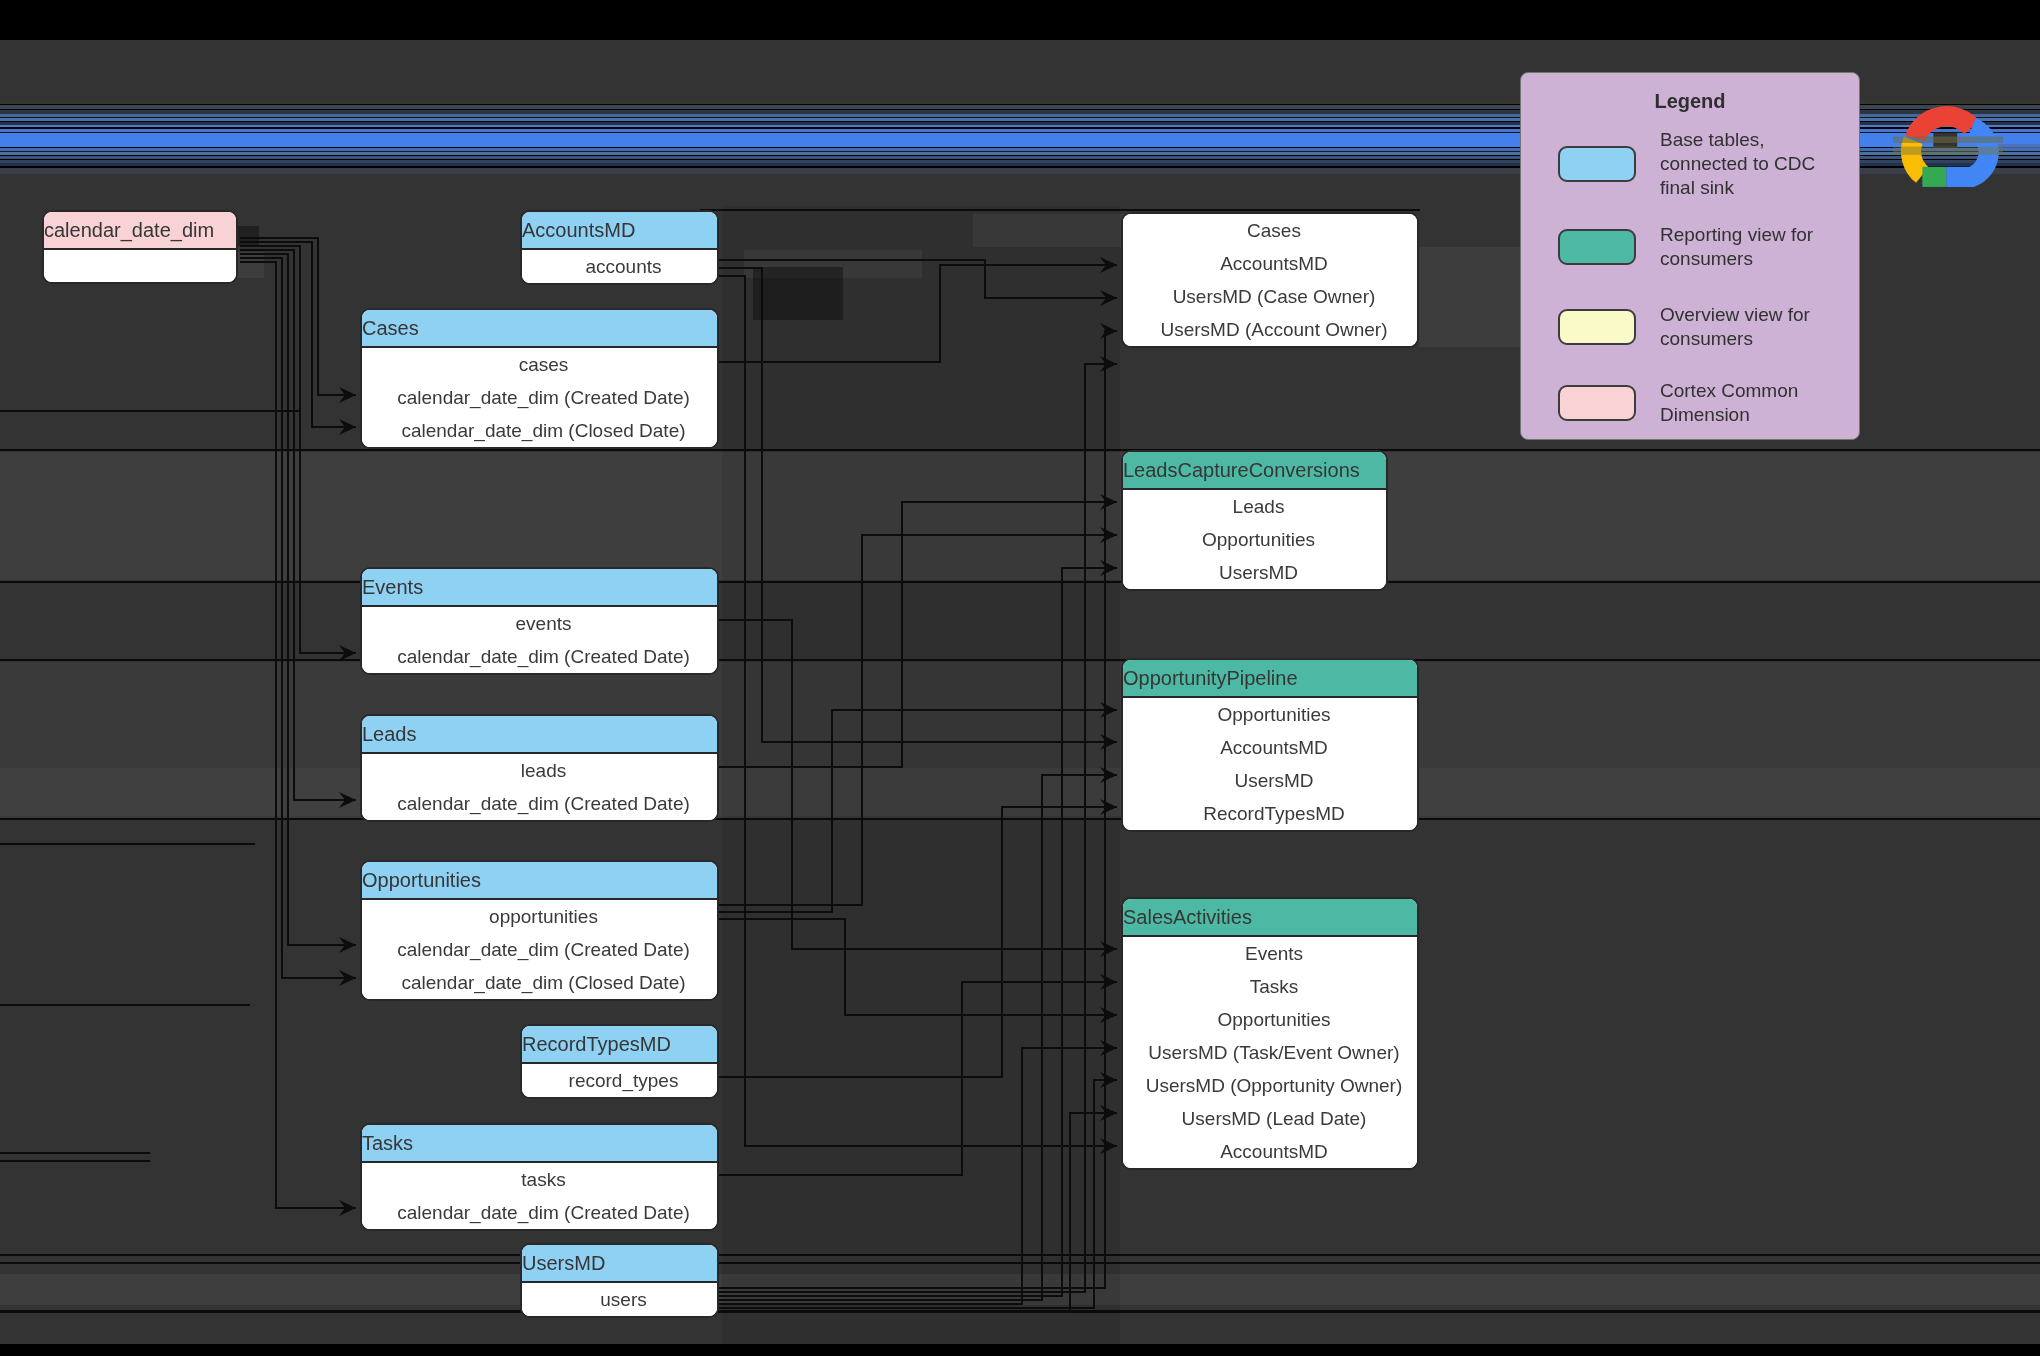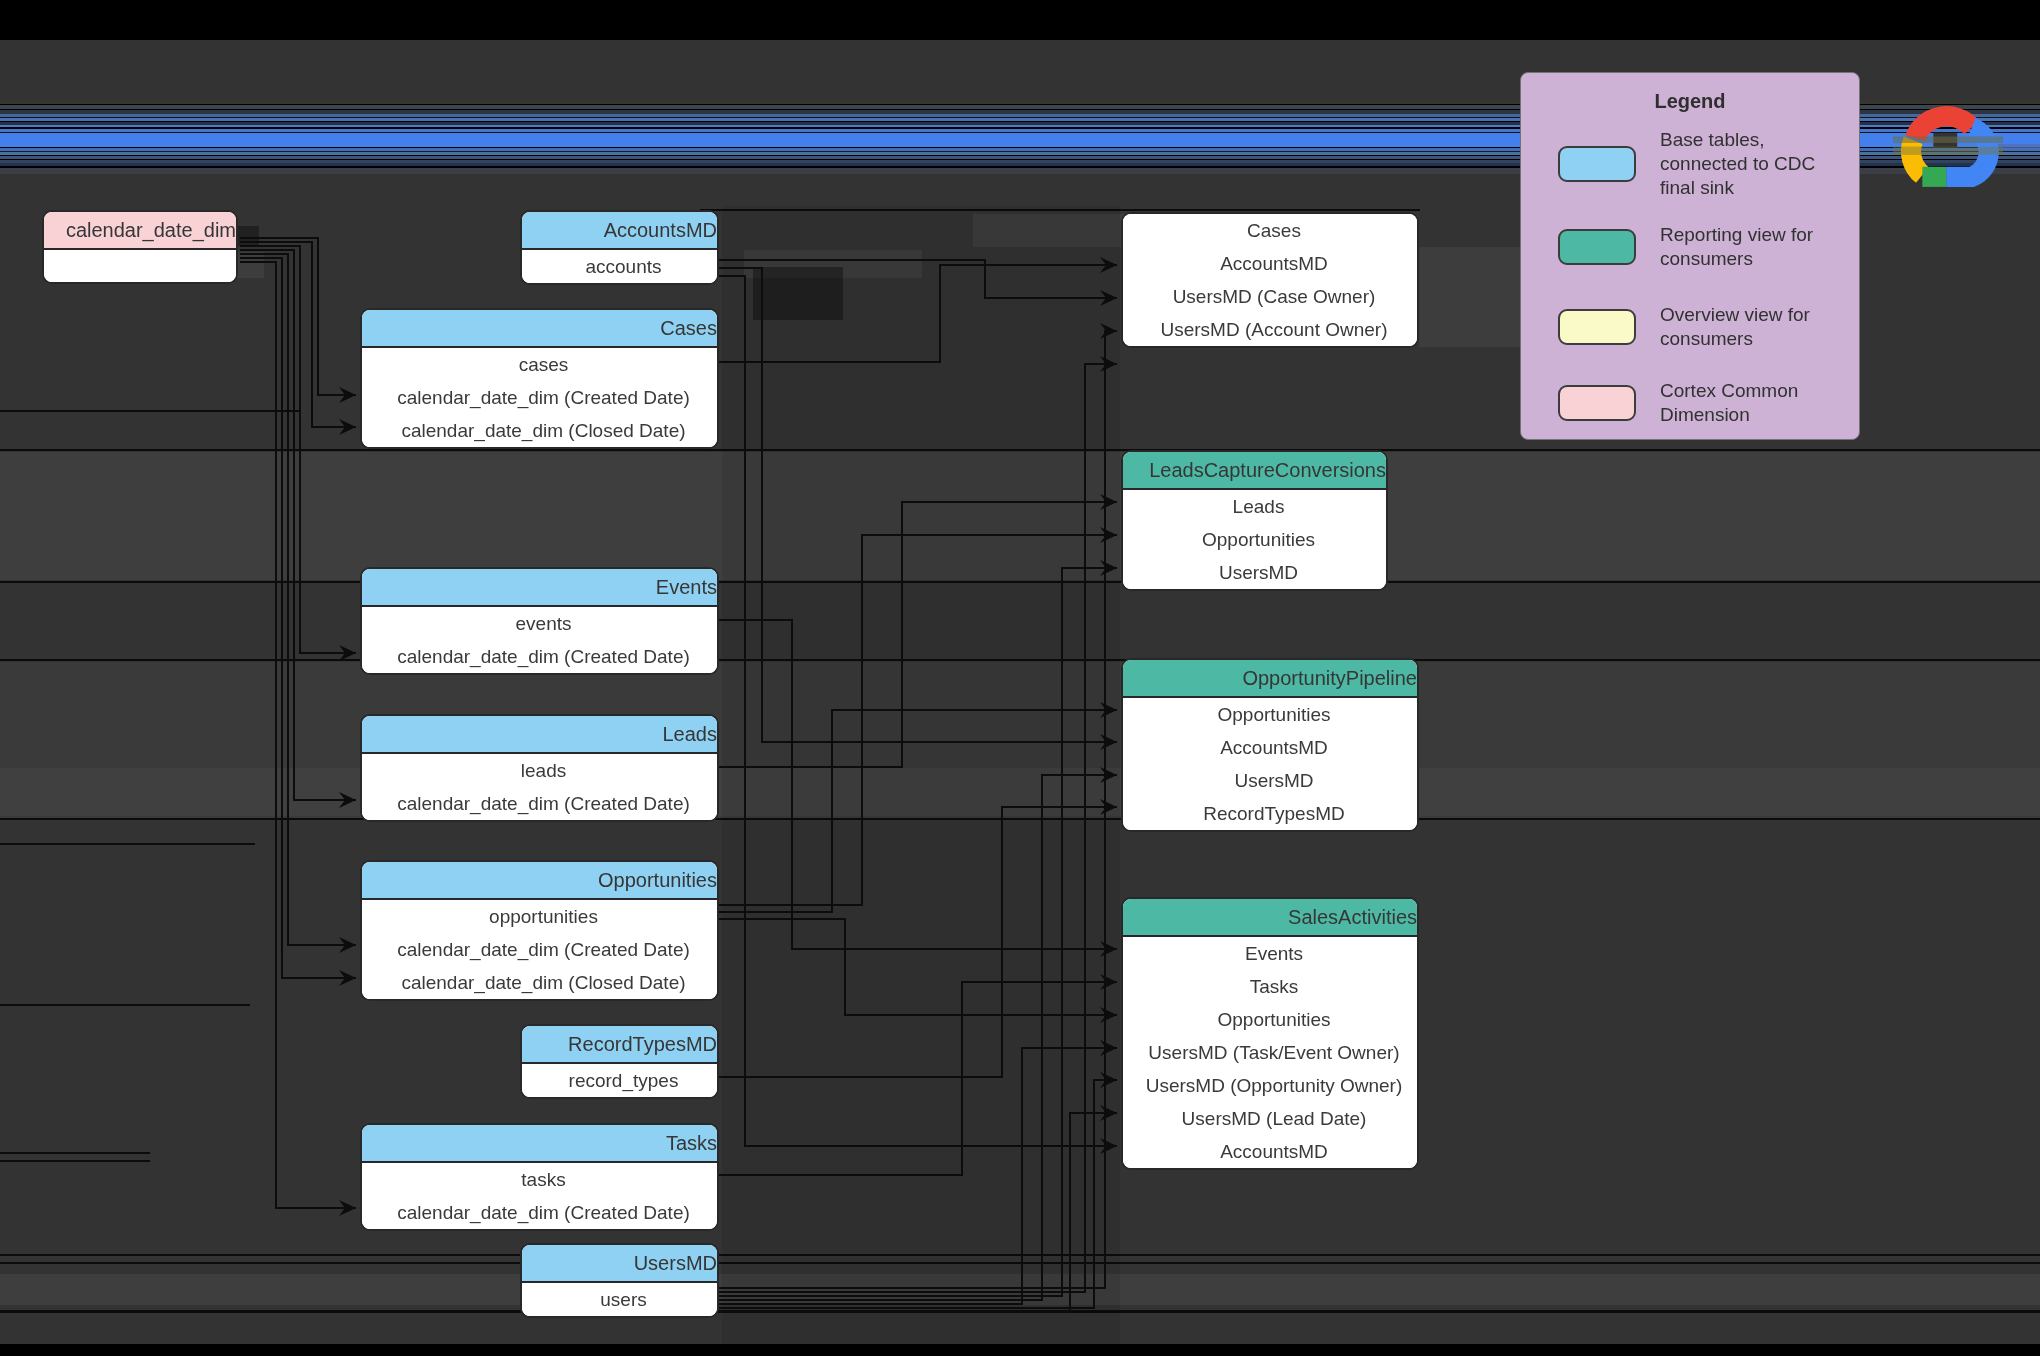--- a/index.html
+++ b/index.html
@@ -28,21 +28,21 @@
   .lightband2{background:rgba(255,255,255,0.035);}
   .blackline{background:#0b0b0b;}
   .darkblock{background:rgba(0,0,0,0.35);}
   .grayblock{background:rgba(255,255,255,0.05);}
   
   .tbox{
     position:absolute;z-index:2;border:2px solid #282828;border-radius:10px;
     background:#fff;overflow:hidden;box-sizing:border-box;
   }
   .tbox .hd{
-    height:36px;line-height:36px;text-align:right;font-size:20px;color:#363636;
+    height:36px;line-height:36px;text-align:left;font-size:20px;color:#363636;
     border-bottom:2px solid #282828;white-space:nowrap;
   }
   .hd-blue{background:#8fd1f2;}
   .hd-green{background:#4db9a4;}
   .hd-pink{background:#f9d2d6;}
   .tbox .row{
     height:33px;line-height:33px;text-align:center;font-size:19px;color:#3a3a3a;
     background:#fff;white-space:nowrap;padding-left:8px;
   }
   .empty-bd{height:32px;background:#fff;}

